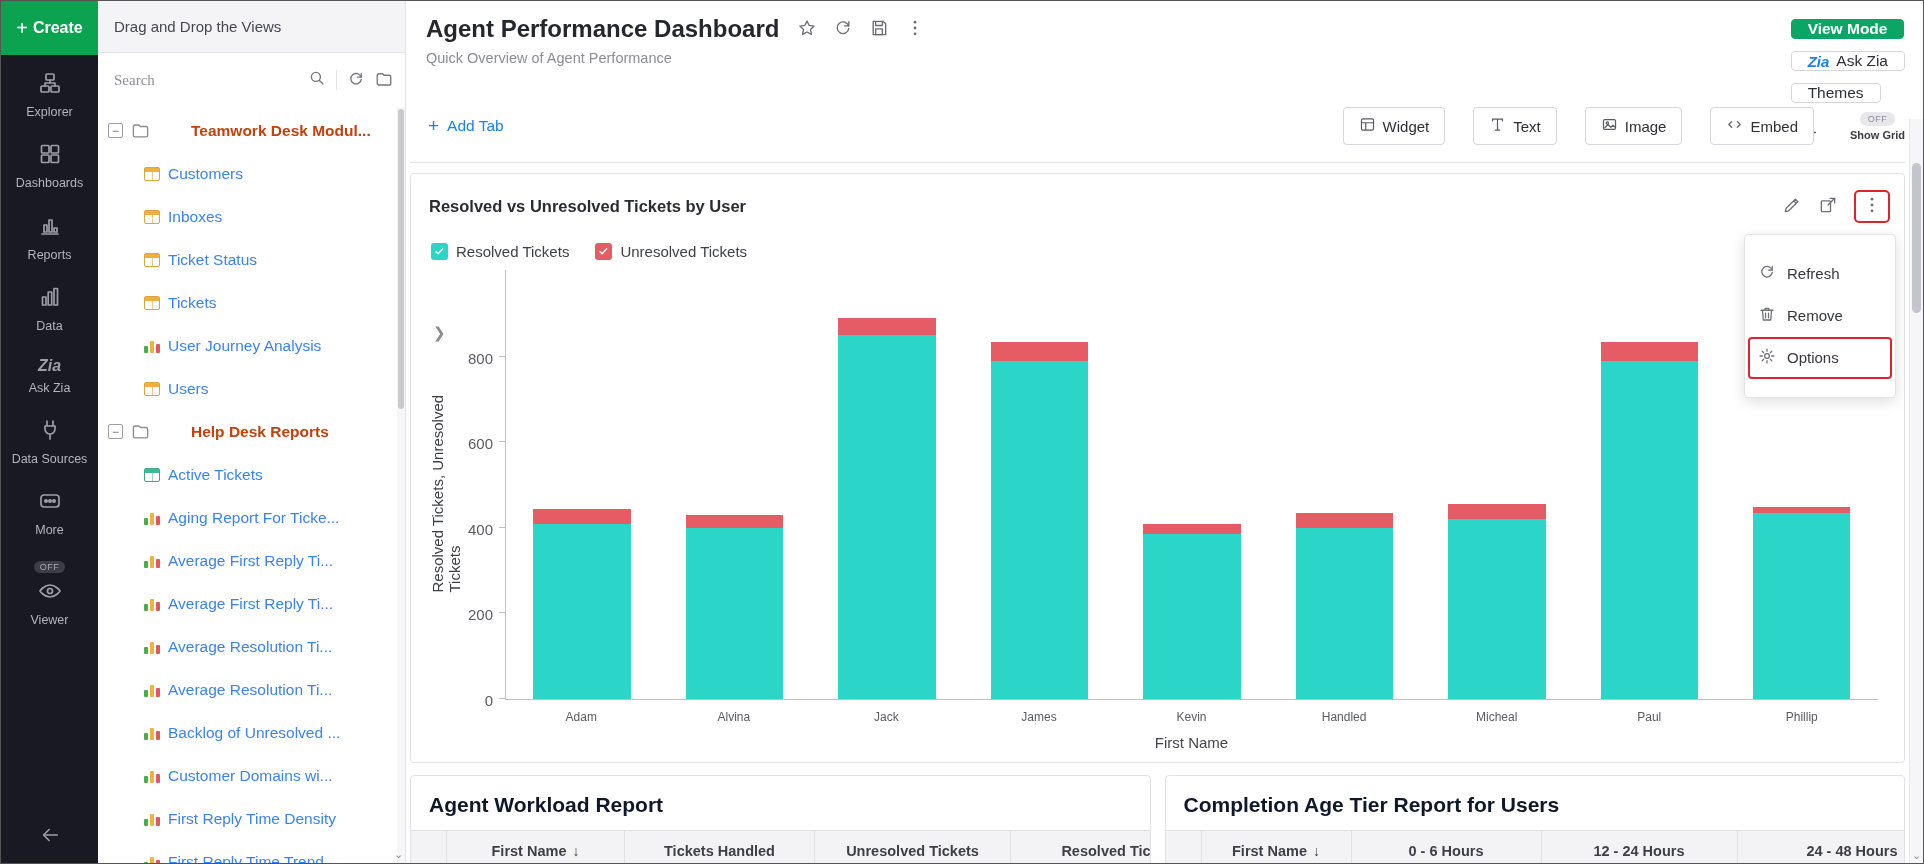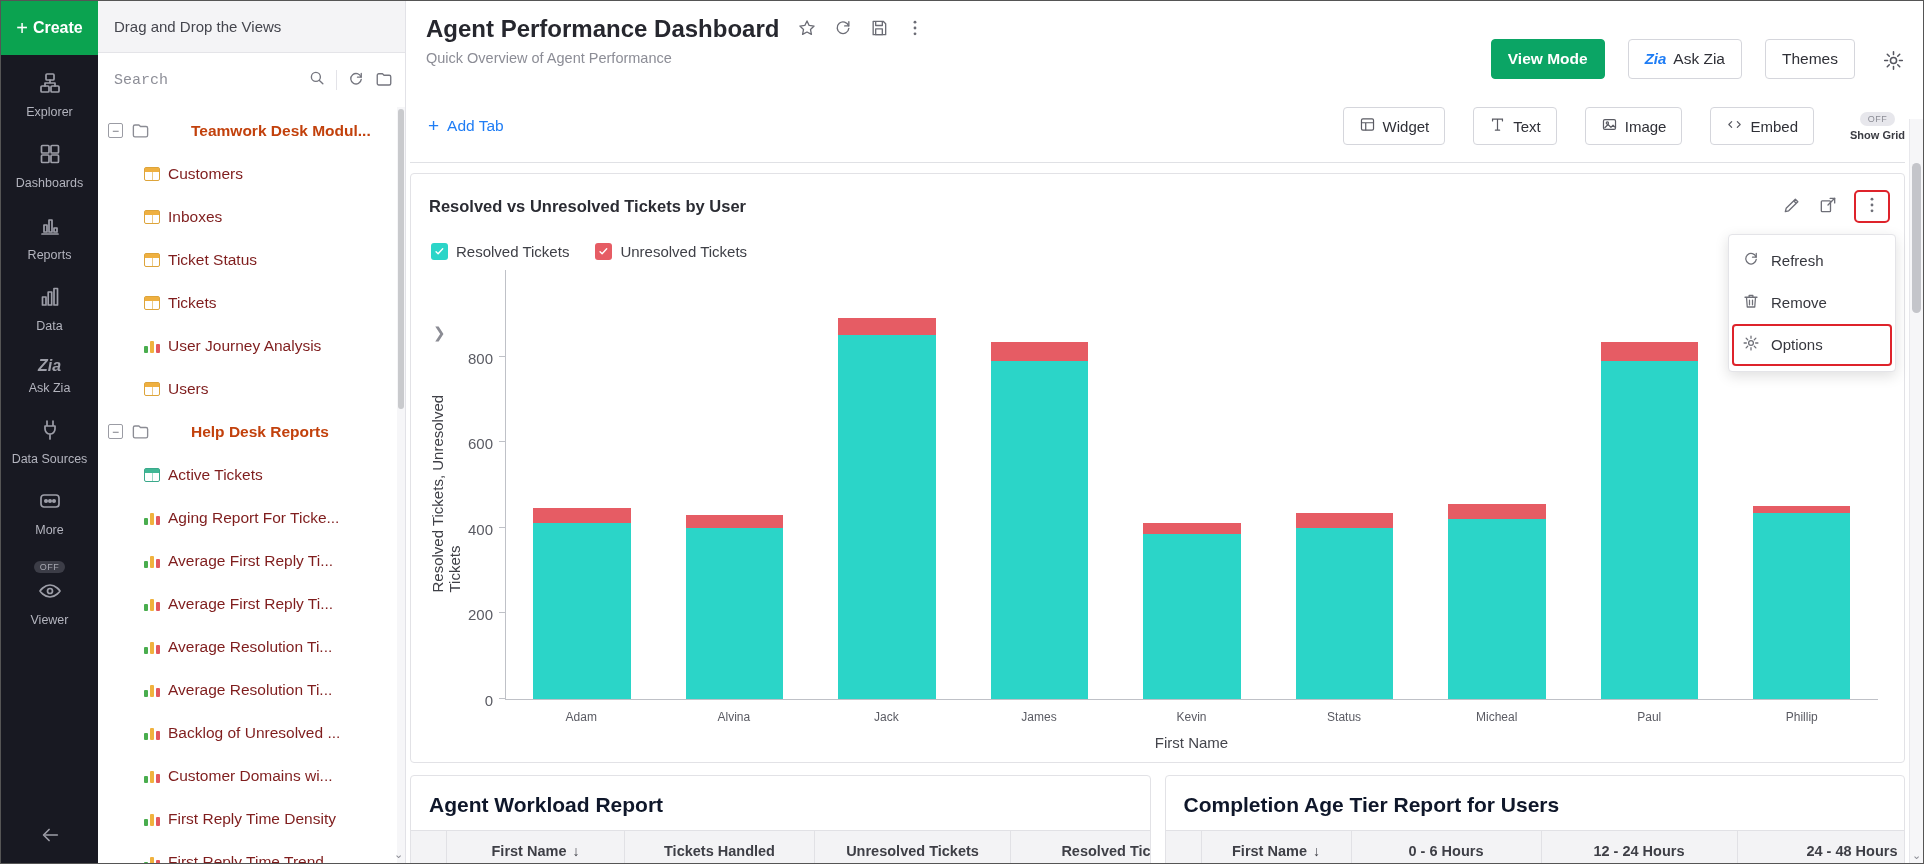--- a/index.html
+++ b/index.html
@@ -20,29 +20,29 @@
   .zia-glyph { font-style:italic; font-weight:bold; font-size:15px; }
   .nav-item .zia-glyph { color:#9d9ea8; font-size:16px; }
   .collapse-btn { margin-top:auto; background:none; border:none; color:#9d9ea8; padding:10px 0 14px; cursor:pointer; }
   .collapse-btn svg { width:22px; height:22px; }
 
   
   .sidebar { width:308px; flex:0 0 308px; background:#fff; border-right:1px solid #e2e2e7; position:relative; display:flex; flex-direction:column; }
   .sidebar-header { height:52px; background:#f4f4f6; border-bottom:1px solid #e4e4e8; display:flex; align-items:center;
     padding:0 16px; font-size:15px; color:#45464e; }
   .search-row { height:54px; display:flex; align-items:center; padding:0 12px 0 16px; gap:10px; }
-  .search-input { flex:1; border:none; outline:none; font-family:Liberation Mono, monospace; font-size:15px; color:#3c3d45; min-width:0; }
+  .search-input { flex:1; border:none; outline:none; font-family:Liberation Serif, serif; font-size:15px; color:#3c3d45; min-width:0; }
   .search-input::placeholder { color:#8e8f98; }
   .search-row svg { width:18px; height:18px; color:#75767f; flex:0 0 auto; }
   .search-sep { width:1px; height:20px; background:#e3e3e8; }
   .icon-btn { background:none; border:none; padding:0; display:flex; align-items:center; cursor:pointer; color:#6f7078; }
   .tree { flex:1; overflow:hidden; padding-top:2px; }
   .tree-row { height:43px; display:flex; align-items:center; gap:8px; padding-left:10px; cursor:pointer; }
   .tree-row.child { padding-left:46px; }
-  .tree-label { font-size:15.5px; color:#7f1d1d; white-space:nowrap; overflow:hidden; }
+  .tree-label { font-size:15.5px; color:#3b82f6; white-space:nowrap; overflow:hidden; }
   .tree-row.folder .tree-label { font-weight:bold; color:#c2410c;margin-left:33px; }
   .expand-box { width:15px; height:15px; border:1px solid #9b9ca4; border-radius:2px; display:flex; align-items:center;
     justify-content:center; color:#6e6f78; font-size:12px; line-height:1; flex:0 0 auto; }
   .folder-ic { width:19px; height:19px; color:#8b8c94; flex:0 0 auto; }
   .ic-table { width:16px; height:14px; border:1px solid #dda43a; border-radius:2px; position:relative; background:#fff; flex:0 0 auto; }
   .ic-table::before { content:""; position:absolute; left:0; right:0; top:0; height:4px; background:#efb040; }
   .ic-table::after { content:""; position:absolute; left:50%; top:4px; bottom:0; width:1px; background:#ecc987; }
   .ic-table.green { border-color:#3aa98b; }
   .ic-table.green::before { background:#41b795; }
   .ic-table.green::after { background:#9ed8c6; }
@@ -56,21 +56,21 @@
   .side-scroll .sb-arrow { position:absolute; bottom:2px; left:-3px; color:#8b8c94; font-size:11px; }
 
   
   .main { flex:1; display:flex; flex-direction:column; position:relative; background:#fff; min-width:0; }
   .main-header { height:98px; display:flex; justify-content:space-between; padding:14px 18px 0 20px; }
   .title-line { display:flex; align-items:center; gap:18px; }
   .page-title { font-size:24px; font-weight:bold; color:#26272e; }
   .title-icons { display:flex; align-items:center; gap:16px; }
   .title-icons svg { width:20px; height:20px; color:#6b6c75; }
   .subtitle { font-size:14.5px; color:#8c8d96; margin-top:7px; }
-  .header-actions { display:flex; align-items:center; gap:23px; padding-top:4px; }
+  .header-actions { display:flex; align-items:flex-start; gap:12px; padding-top:4px;flex-direction:column; }
   .btn { font-family:inherit; display:flex; align-items:center; gap:7px; height:40px; padding:0 16px; border-radius:4px;
     font-size:15.5px; cursor:pointer; background:#fff; border:1px solid #d5d6dc; color:#2f3037; }
   .btn svg { width:17px; height:17px; color:#5a5b63; }
   .btn-green { background:#0ba565; border-color:#0ba565; color:#fff; font-weight:bold; }
   .gear-btn { background:none; border:none; cursor:pointer; color:#54555e; padding:6px 0 0 4px; }
   .gear-btn svg { width:23px; height:23px; }
   .zia-blue { color:#1f7df5; }
 
   .toolbar { height:55px; display:flex; align-items:center; justify-content:space-between; padding:0 18px 0 22px; }
   .add-tab { background:none; border:none; color:#1f7df5; font-family:inherit; font-size:15.5px; display:flex; align-items:center; gap:8px; cursor:pointer; }
@@ -103,22 +103,22 @@
   .y-ticks { position:absolute; left:14px; width:52px; top:0; bottom:0; }
   .y-tick-label { position:absolute; right:0; width:100%; text-align:right; font-size:15px; color:#5a5b63; }
   .plot-area { position:absolute; left:78px; right:0; top:0; bottom:0; border-left:1px solid #bfc1c7; border-bottom:1px solid #bfc1c7;
     display:flex; align-items:flex-end; }
   .y-tick-mark { position:absolute; left:-7px; width:7px; height:1px; background:#bfc1c7; }
   .bar-group { flex:1; height:100%; display:flex; align-items:flex-end; justify-content:center; }
   .bar { width:64%; display:flex; flex-direction:column; }
   .x-labels { display:flex; margin:10px 26px 0 94px; }
   .x-label { flex:1; text-align:center; font-size:12px; color:#5a5b63; }
   .x-axis-title { margin:10px 26px 0 94px; text-align:center; font-size:15px; color:#44454c; }
-  .chart-menu { position:absolute; top:60px; right:8px; width:168px; background:#fff; border:1px solid #e4e4e8; border-radius:4px;
-    box-shadow:0 4px 14px rgba(0,0,0,.13); padding:5px 0; z-index:5; }
+  .chart-menu { position:absolute; top:60px; right:8px; width:152px; background:#fff; border:1px solid #e4e4e8; border-radius:4px;
+    box-shadow:0 4px 14px rgba(0,0,0,.13); padding:18px 0; z-index:5; }
   .menu-item { display:flex; align-items:center; gap:11px; height:42px; padding:0 13px; font-size:15px; color:#36373e; cursor:pointer; }
   .menu-item svg { width:18px; height:18px; color:#6f7078; }
   .menu-item.hl { box-shadow:inset 0 0 0 2px #de232b; border-radius:4px; margin:0 3px; padding:0 10px; }
 
   
   .bottom-row { display:flex; gap:14px; margin:12px 4px 0; }
   .table-card { flex:1; background:#fff; border:1px solid #e2e2e6; border-radius:4px; overflow:hidden; height:150px; min-width:0; }
   .tcard-title { padding:17px 18px 13px; font-weight:bold; font-size:21px; color:#0f172a; }
   .thead { display:flex; background:#f3f3f5; border-top:1px solid #e1e1e5; border-bottom:1px solid #e1e1e5; height:42px; width:max-content; min-width:100%; }
   .th { display:flex; align-items:center; justify-content:center; gap:6px; font-weight:bold; font-size:14.5px; color:#3e3f46;
@@ -592,21 +592,21 @@
                 </div>
               </div>
             </div>
         </div>
         <div class="x-labels">
             <div class="x-label">Adam</div>
             <div class="x-label">Alvina</div>
             <div class="x-label">Jack</div>
             <div class="x-label">James</div>
             <div class="x-label">Kevin</div>
-            <div class="x-label">Status</div>
+            <div class="x-label">Handled</div>
             <div class="x-label">Micheal</div>
             <div class="x-label">Paul</div>
             <div class="x-label">Phillip</div>
           </div>
         <div class="x-axis-title">First Name</div>
 
         <div class="chart-menu">
             <div class="menu-item">
               <span class="mi-ic"><svg viewBox="0 0 24 24" fill="none" stroke="currentColor" stroke-width="1.7" stroke-linecap="round" stroke-linejoin="round">
                   <path d="M18.7 9.5A7 7 0 1 0 19 12.5"></path>

